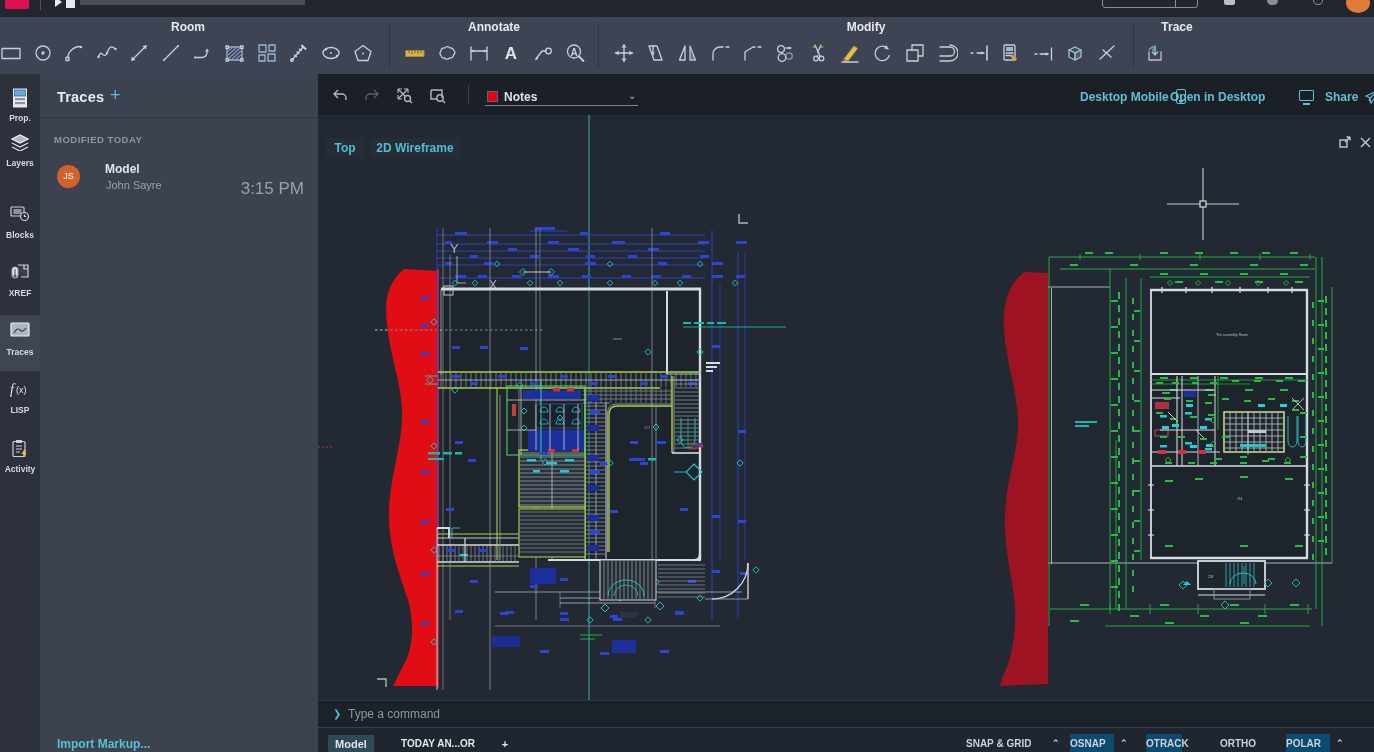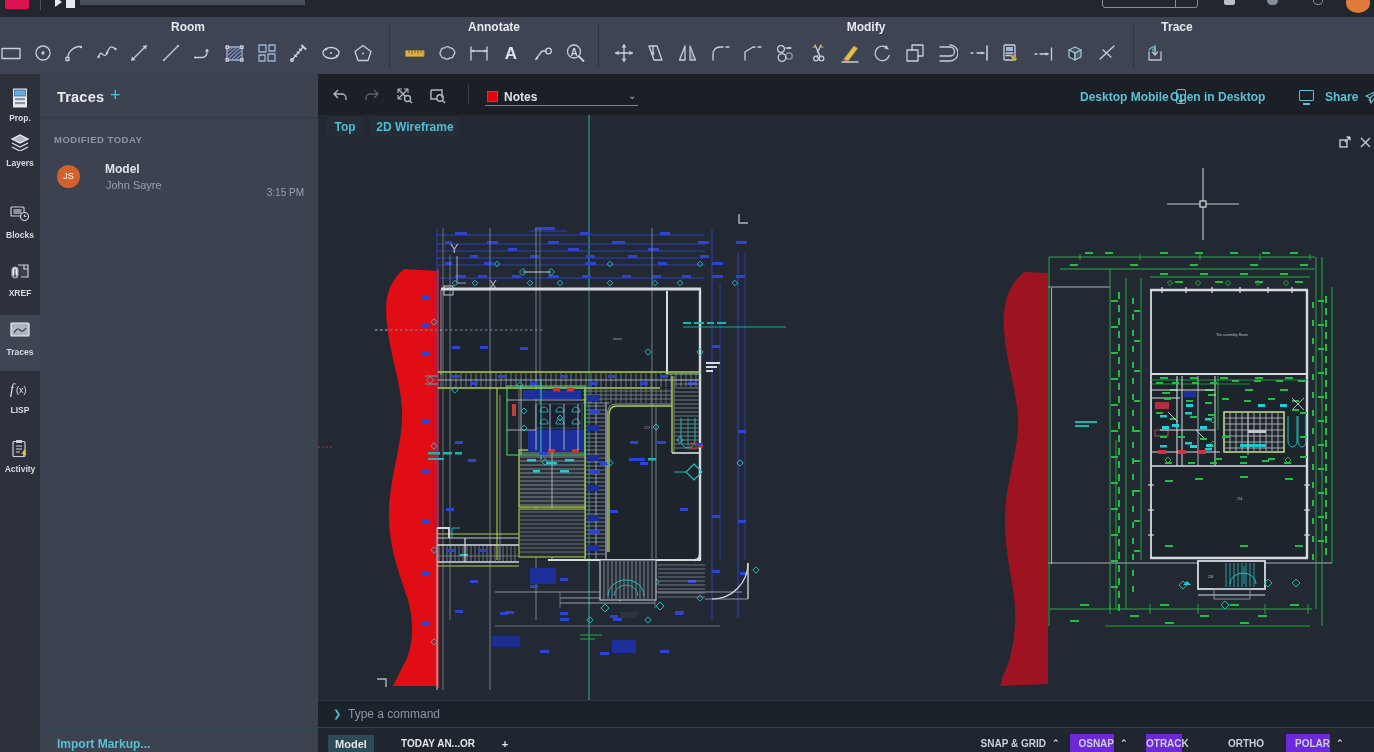--- a/index.html
+++ b/index.html
@@ -22,47 +22,47 @@
 .sbitem svg{position:absolute;left:50%;top:8px;transform:translateX(-50%)}
 #sbsel{position:absolute;left:0;top:241px;width:40px;height:56px;background:#3f4553}
 #panel{position:absolute;left:40px;top:74px;width:278px;height:678px;background:#3c4250}
 #ptitle{position:absolute;left:17px;top:15px;font-size:14.5px;color:#e8ebf0;font-weight:bold;letter-spacing:.2px}
 #pplus{position:absolute;left:70px;top:11px;font-size:18px;color:#54c2d4;font-weight:normal}
 #phr{position:absolute;left:0;top:43px;width:278px;height:1px;background:#333945}
 #pmod{position:absolute;left:14px;top:60px;font-size:9.5px;font-weight:bold;letter-spacing:.5px;color:#8f96a2}
 #avatar{position:absolute;left:17px;top:91px;width:23px;height:23px;border-radius:50%;background:#d2612c;color:#fff;font-size:9px;font-weight:normal;text-align:center;line-height:23px}
 #pmodel{position:absolute;left:65px;top:88px;font-size:12px;font-weight:bold;color:#e2e5ea}
 #pjohn{position:absolute;left:66px;top:105px;font-size:11px;color:#99a0ab}
-#ptime{position:absolute;right:14px;top:113px;font-size:10px;color:#99a0ab}
+#ptime{position:absolute;right:14px;top:105px;font-size:17px;color:#99a0ab}
 #phr2{position:absolute;left:0;top:654px;width:278px;height:1px;background:#2e4a52}
 #pimport{position:absolute;left:17px;top:663px;font-size:12px;font-weight:bold;color:#54c2d4}
 
 #canvas{position:absolute;left:318px;top:74px;width:1056px;height:678px;background:#232932}
 #chead{position:absolute;left:0;top:0;width:1056px;height:41px;background:#1b2026}
 .ci{position:absolute;top:12px;width:18px;height:18px;transform:translateX(-50%)}
 .ci svg{width:18px;height:18px}
 #cheadsep{position:absolute;left:150px;top:11px;width:1px;height:19px;background:#3a424c}
 #notesq{position:absolute;left:169px;top:17px;width:11px;height:11px;background:#e8000f;border:1px solid #5c6470}
 #notestxt{position:absolute;left:186px;top:16px;font-size:12px;font-weight:bold;color:#dfe3e8}
 #notesline{position:absolute;left:167px;top:31px;width:153px;height:1px;background:#7a828e}
 #noteschev{position:absolute;left:310px;top:16px;font-size:10px;color:#aab1bc}
 .tealbtn{position:absolute;top:16px;font-size:12px;font-weight:bold;color:#5fbfd2}
 
 #viewport{position:absolute;left:0;top:41px;width:1056px;height:585px}
-.vtab{position:absolute;top:2px;height:20px;background:#262d36;color:#4fbdd1;font-size:12px;font-weight:bold;line-height:20px;text-align:center}
+.vtab{position:absolute;top:23px;height:20px;background:#262d36;color:#4fbdd1;font-size:12px;font-weight:bold;line-height:20px;text-align:center}
 #winbtns{position:absolute;right:3px;top:21px;color:#c3cad4;font-size:13px}
 
 #cmdbar{position:absolute;left:0;top:626px;width:1056px;height:27px;background:#1b222a;border-top:1px solid #2c3541}
 #cmdchev{position:absolute;left:15px;top:7px;color:#4fbdd1;font-size:10px}
 #cmdtxt{position:absolute;left:30px;top:6px;font-size:12px;color:#8d94a0}
 
 #botbar{position:absolute;left:0;top:653px;width:1056px;height:25px;background:#20262f;border-top:1px solid #39404d}
 .btab{position:absolute;top:7px;height:18px;font-size:11px;font-weight:bold;color:#e2e5ea;line-height:18px;text-align:center}
-.stab{position:absolute;top:6px;height:19px;font-size:10px;font-weight:bold;color:#ccd1d9;line-height:19px;text-align:right}
-.hl{background:#6d28d9}
+.stab{position:absolute;top:6px;height:19px;font-size:10px;font-weight:bold;color:#ccd1d9;line-height:19px;text-align:left}
+.hl{background:#0c4a6e}
 .chev{position:absolute;top:6px;font-size:9px;font-weight:bold;color:#ccd1d9;line-height:19px}
 </style>
 </head>
 <body>
 <div id="app">
   <div id="topbar">
     <div id="logo"></div>
     <div id="tsep"></div>
     <div style="position:absolute;left:55px;top:-3px;width:0;height:0;border-left:7px solid #e6e9ee;border-top:5px solid transparent;border-bottom:5px solid transparent"></div>
     <div style="position:absolute;left:66px;top:-2px;width:9px;height:10px;background:#e6e9ee"></div>

